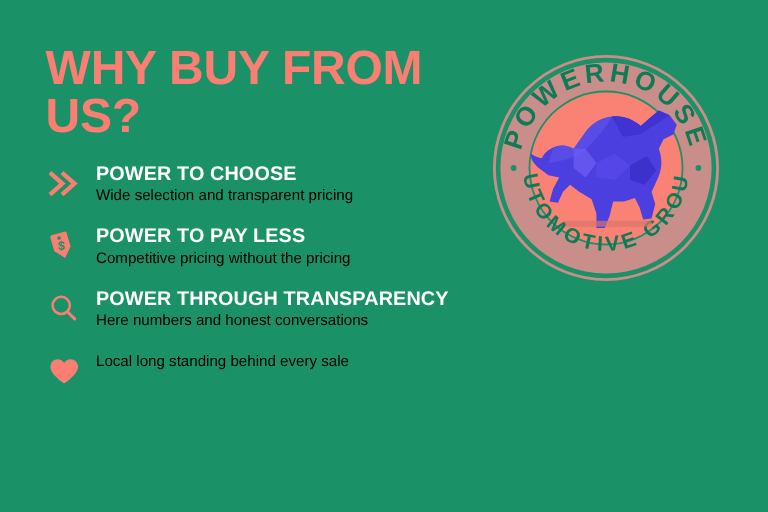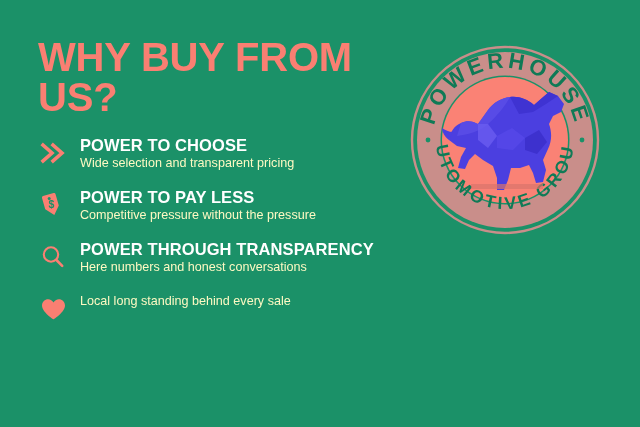--- a/index.html
+++ b/index.html
@@ -68,21 +68,21 @@
   }
   .benefit-title {
     color: #ffffff;
     font-size: 16.5px;
     font-weight: bold;
     letter-spacing: 0.1px;
     line-height: 1.12;
     margin: 0;
   }
   .benefit-sub {
-    color: #fef9c3;
+    color: #000000;
     font-size: 12.6px;
     font-weight: normal;
     line-height: 1.2;
     margin: 2px 0 0 0;
   }
 
   
   #logo-badge {
     position: absolute;
     left: 409px;
@@ -117,21 +117,21 @@
     <li class="benefit">
       <span class="benefit-icon">
         <svg width="24" height="26" viewBox="0 0 24 26">
           <path d="M4.5 2.2 H15.5 A1.6 1.6 0 0 1 17.1 3.8 V15.5 L10.2 23.4 L3.0 15.5 V3.8 A1.6 1.6 0 0 1 4.5 2.2 Z" fill="#fa7f72" transform="rotate(-16 10 12)"></path>
           <circle cx="8.2" cy="6.4" r="1.5" fill="#1b9168"></circle>
           <text x="10.3" y="16.4" font-family="'Liberation Sans', sans-serif" font-size="10.5" font-weight="bold" fill="#1b9168" text-anchor="middle">$</text>
         </svg>
       </span>
       <span class="benefit-text">
         <div class="benefit-title">POWER TO PAY LESS</div>
-        <div class="benefit-sub">Competitive pressure without the pressure</div>
+        <div class="benefit-sub">Competitive pricing without the pricing</div>
       </span>
     </li>
 
     <li class="benefit">
       <span class="benefit-icon">
         <svg width="26" height="26" viewBox="0 0 26 26">
           <circle cx="11" cy="10.5" r="7.2" fill="none" stroke="#fa7f72" stroke-width="2.1"></circle>
           <line x1="16.4" y1="16" x2="22.2" y2="21.8" stroke="#fa7f72" stroke-width="2.6" stroke-linecap="round"></line>
         </svg>
       </span>

